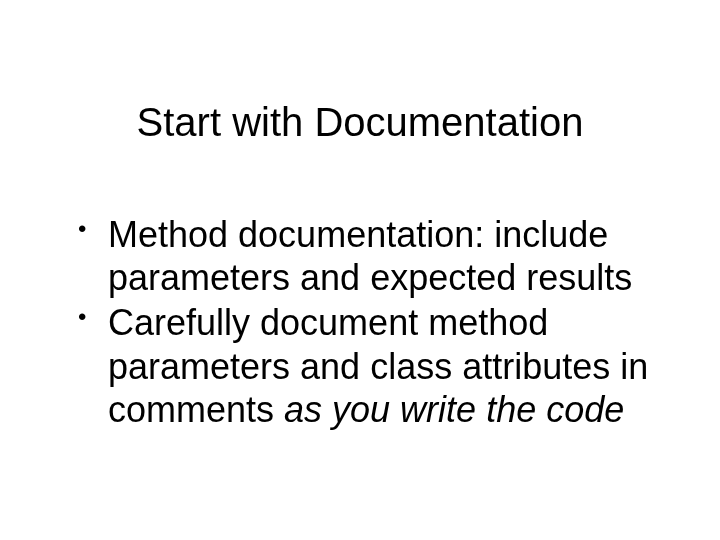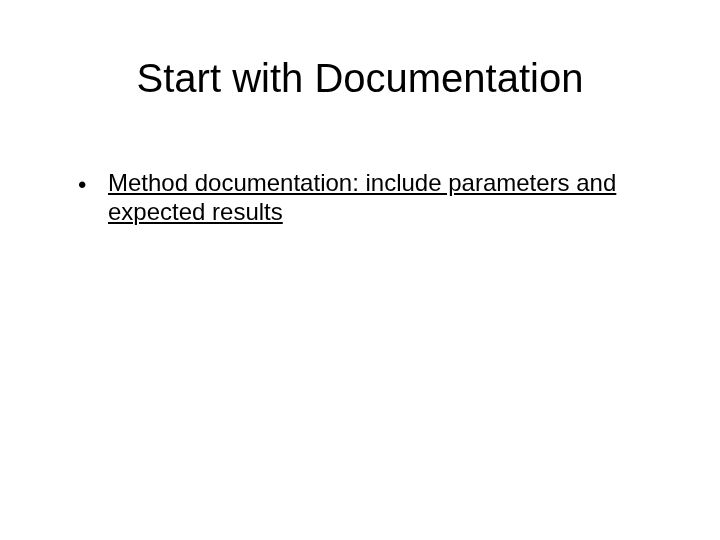--- a/index.html
+++ b/index.html
@@ -2,54 +2,57 @@
 <html><head>
 <meta charset="utf-8">
 <style>
   * { margin: 0; padding: 0; box-sizing: border-box; }
   html, body { width: 720px; height: 540px; background: #ffffff; font-family: Arial, Helvetica, sans-serif; color: #000; }
   .slide {
     width: 720px;
     height: 420px;
     padding: 50px 60px 60px 60px;
     position: relative;
+    margin-top: 44px;
   }
   .title {
     font-size: 40px;
     font-weight: 400;
     text-align: center;
     margin-top: 6px;
     margin-bottom: 68px;
     letter-spacing: 0px;
   }
   .bullets {
     list-style: none;
     padding-left: 18px;
   }
   .bullets li {
-    font-size: 24px;
+    font-size: 36px;
     line-height: 1.2;
     margin-bottom: 2px;
     position: relative;
     padding-left: 30px;
-    text-decoration: underline;
   }
   .bullets li::before {
     content: "•";
     position: absolute;
     left: 0;
     top: 0;
     font-size: 24px;
     line-height: 1.35;
   }
   .italic { font-style: italic; }
 </style>
 </head>
 <body>
 
 <div class="slide">
   <h1 class="title">Start with Documentation</h1>
   <ul class="bullets">
     <li>
       <span>Method documentation:  include parameters and expected results</span><span class="italic"></span><span></span>
     </li>
+    <li>
+      <span>Carefully document method parameters and class attributes in comments </span><span class="italic">as you write the code</span><span></span>
+    </li>
   </ul>
 </div>
 
 </body></html>

